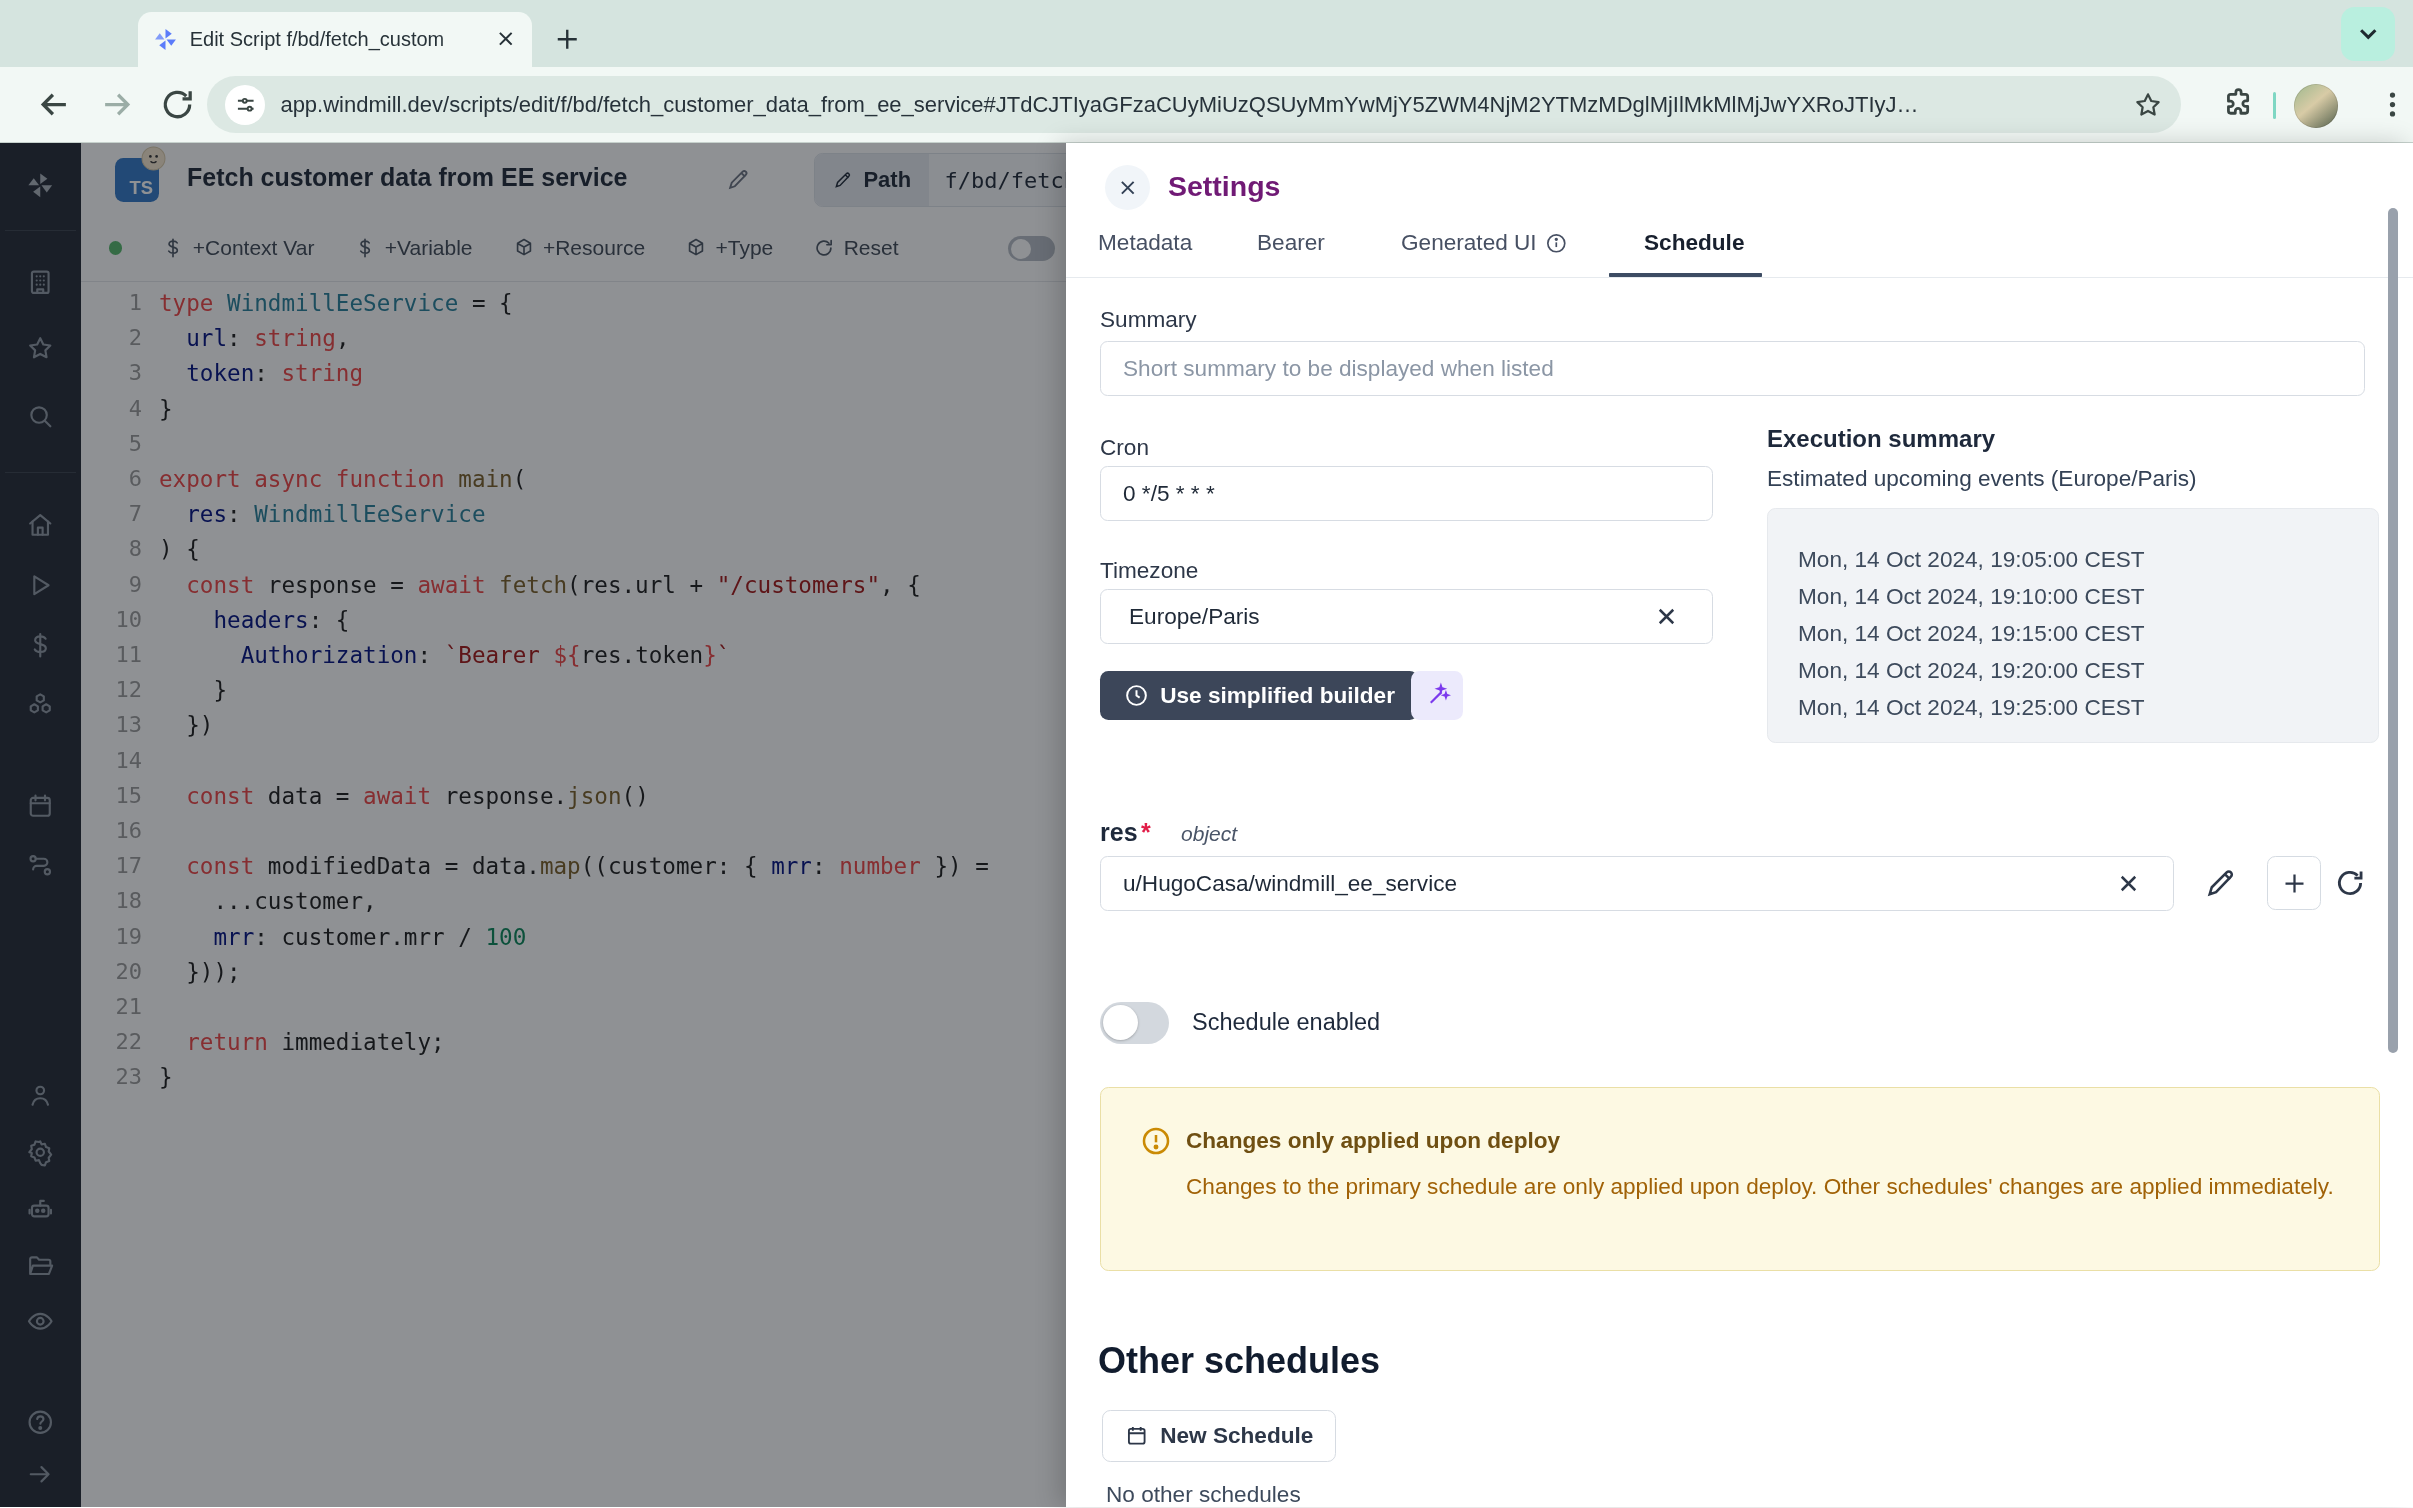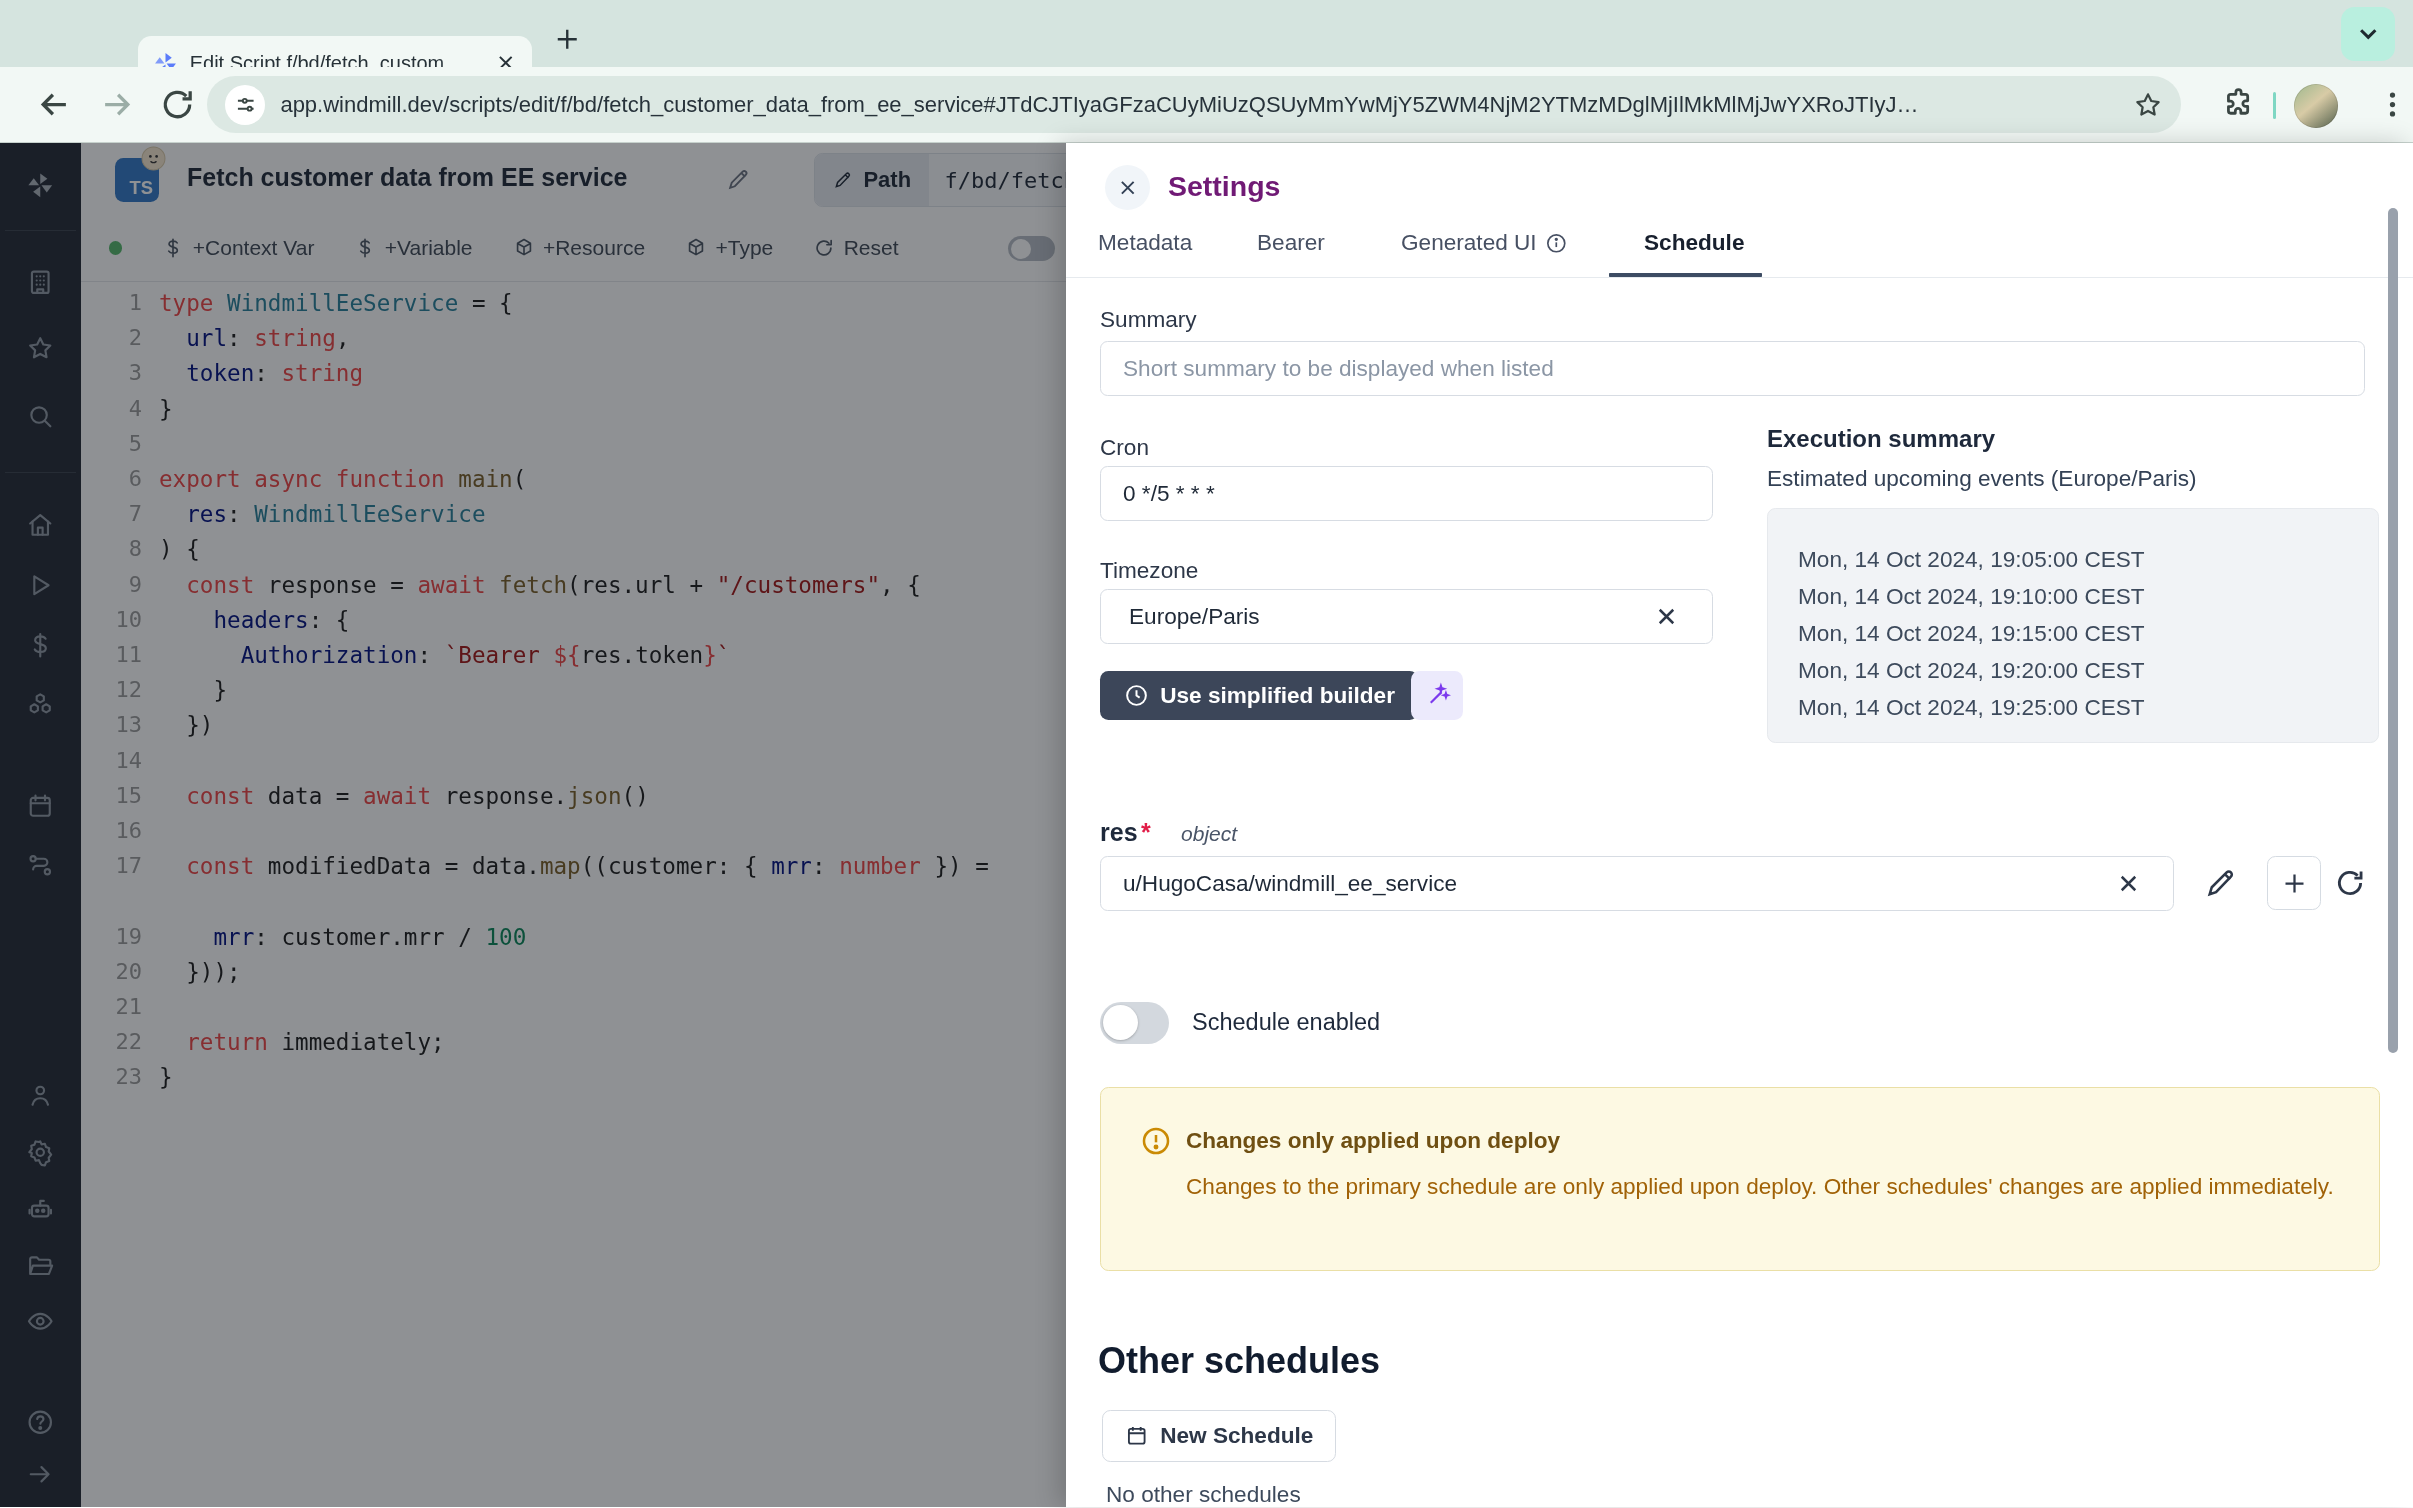--- a/index.html
+++ b/index.html
@@ -2,21 +2,21 @@
 <html style="--chrome-band: #d5e4df; --chrome-surface: #f2f8f5; --chrome-pill: #dce8e3; --chrome-accent: #b9efdf; --sidebar-bg: #222934; --accent-navy: #3c4659; --accent-purple: #7c3aed; --accent-purple-bg: #eceafc; --warning-bg: #fdf9e3; --warning-border: #eadfa6; --warning-title: #6f4f12; --warning-text: #a16207; --status-green: #55b86a; --scrollbar: #99a1ac;font-size:13.4px"><head>
 <meta charset="utf-8">
 <style>
   html,body{margin:0;padding:0;width:2413px;height:1508px;overflow:hidden;
     font-family:"Liberation Sans",sans-serif;background:#fff;}
   svg{display:block;}
 
   
   .tabbar{position:absolute;left:0;top:0;width:2413px;height:67px;background:var(--chrome-band,#d5e4df);}
   .tab{position:absolute;left:138px;top:11.7px;width:394px;height:55px;background:var(--chrome-surface,#f2f8f5);
-    border-radius:13.4px 13.4px 0 0;display:flex;align-items:center;padding:0 15px;box-sizing:border-box;gap:11.7px;margin-top:24px;}
+    border-radius:13.4px 13.4px 0 0;display:flex;align-items:center;padding:0 15px;box-sizing:border-box;gap:11.7px;}
   .tab-title{font-size:20px;color:#273238;white-space:nowrap;overflow:hidden;flex:1;
     -webkit-mask-image:linear-gradient(90deg,#000 85%,transparent);mask-image:linear-gradient(90deg,#000 85%,transparent);}
   .tab-close{width:23.5px;height:23.5px;color:#273238;flex:0 0 auto;cursor:pointer;}
   .newtab{position:absolute;left:549px;top:21px;width:37px;height:37px;color:#273238;display:flex;align-items:center;justify-content:center;border-radius:50%;}
   .chevron-btn{position:absolute;left:2341px;top:6.7px;width:54px;height:54px;border-radius:13.4px;
     background:var(--chrome-accent,#b9efdf);display:flex;align-items:center;justify-content:center;color:#1f2a30;}
   .toolbar{position:absolute;left:0;top:67px;width:2413px;height:75px;background:var(--chrome-surface,#f2f8f5);}
   .nav-ico{position:absolute;top:18.4px;width:39px;height:39px;color:#3a4643;}
   .nav-ico.disabled{color:#9bada6;}
   .urlbar{position:absolute;left:207px;top:9.2px;width:1974px;height:57px;border-radius:28.5px;
@@ -460,20 +460,24 @@
           <span class="cd"><span class="tk-d">  </span><span class="tk-k">const</span><span class="tk-d"> data = </span><span class="tk-k">await</span><span class="tk-d"> response.</span><span class="tk-f">json</span><span class="tk-d">()</span></span>
         </div>
         <div class="code-line" style="top: 528px;">
           <span class="ln">16</span>
           <span class="cd"></span>
         </div>
         <div class="code-line" style="top: 563px;">
           <span class="ln">17</span>
           <span class="cd"><span class="tk-d">  </span><span class="tk-k">const</span><span class="tk-d"> modifiedData = data.</span><span class="tk-f">map</span><span class="tk-d">((customer: { </span><span class="tk-p">mrr</span><span class="tk-d">: </span><span class="tk-k">number</span><span class="tk-d"> }) =</span></span>
         </div>
+        <div class="code-line" style="top: 598px;">
+          <span class="ln">18</span>
+          <span class="cd"><span class="tk-d">    ...customer,</span></span>
+        </div>
         <div class="code-line" style="top: 634px;">
           <span class="ln">19</span>
           <span class="cd"><span class="tk-d">    </span><span class="tk-p">mrr</span><span class="tk-d">: customer.mrr / </span><span class="tk-n">100</span></span>
         </div>
         <div class="code-line" style="top: 669px;">
           <span class="ln">20</span>
           <span class="cd"><span class="tk-d">  }));</span></span>
         </div>
         <div class="code-line" style="top: 704px;">
           <span class="ln">21</span>

